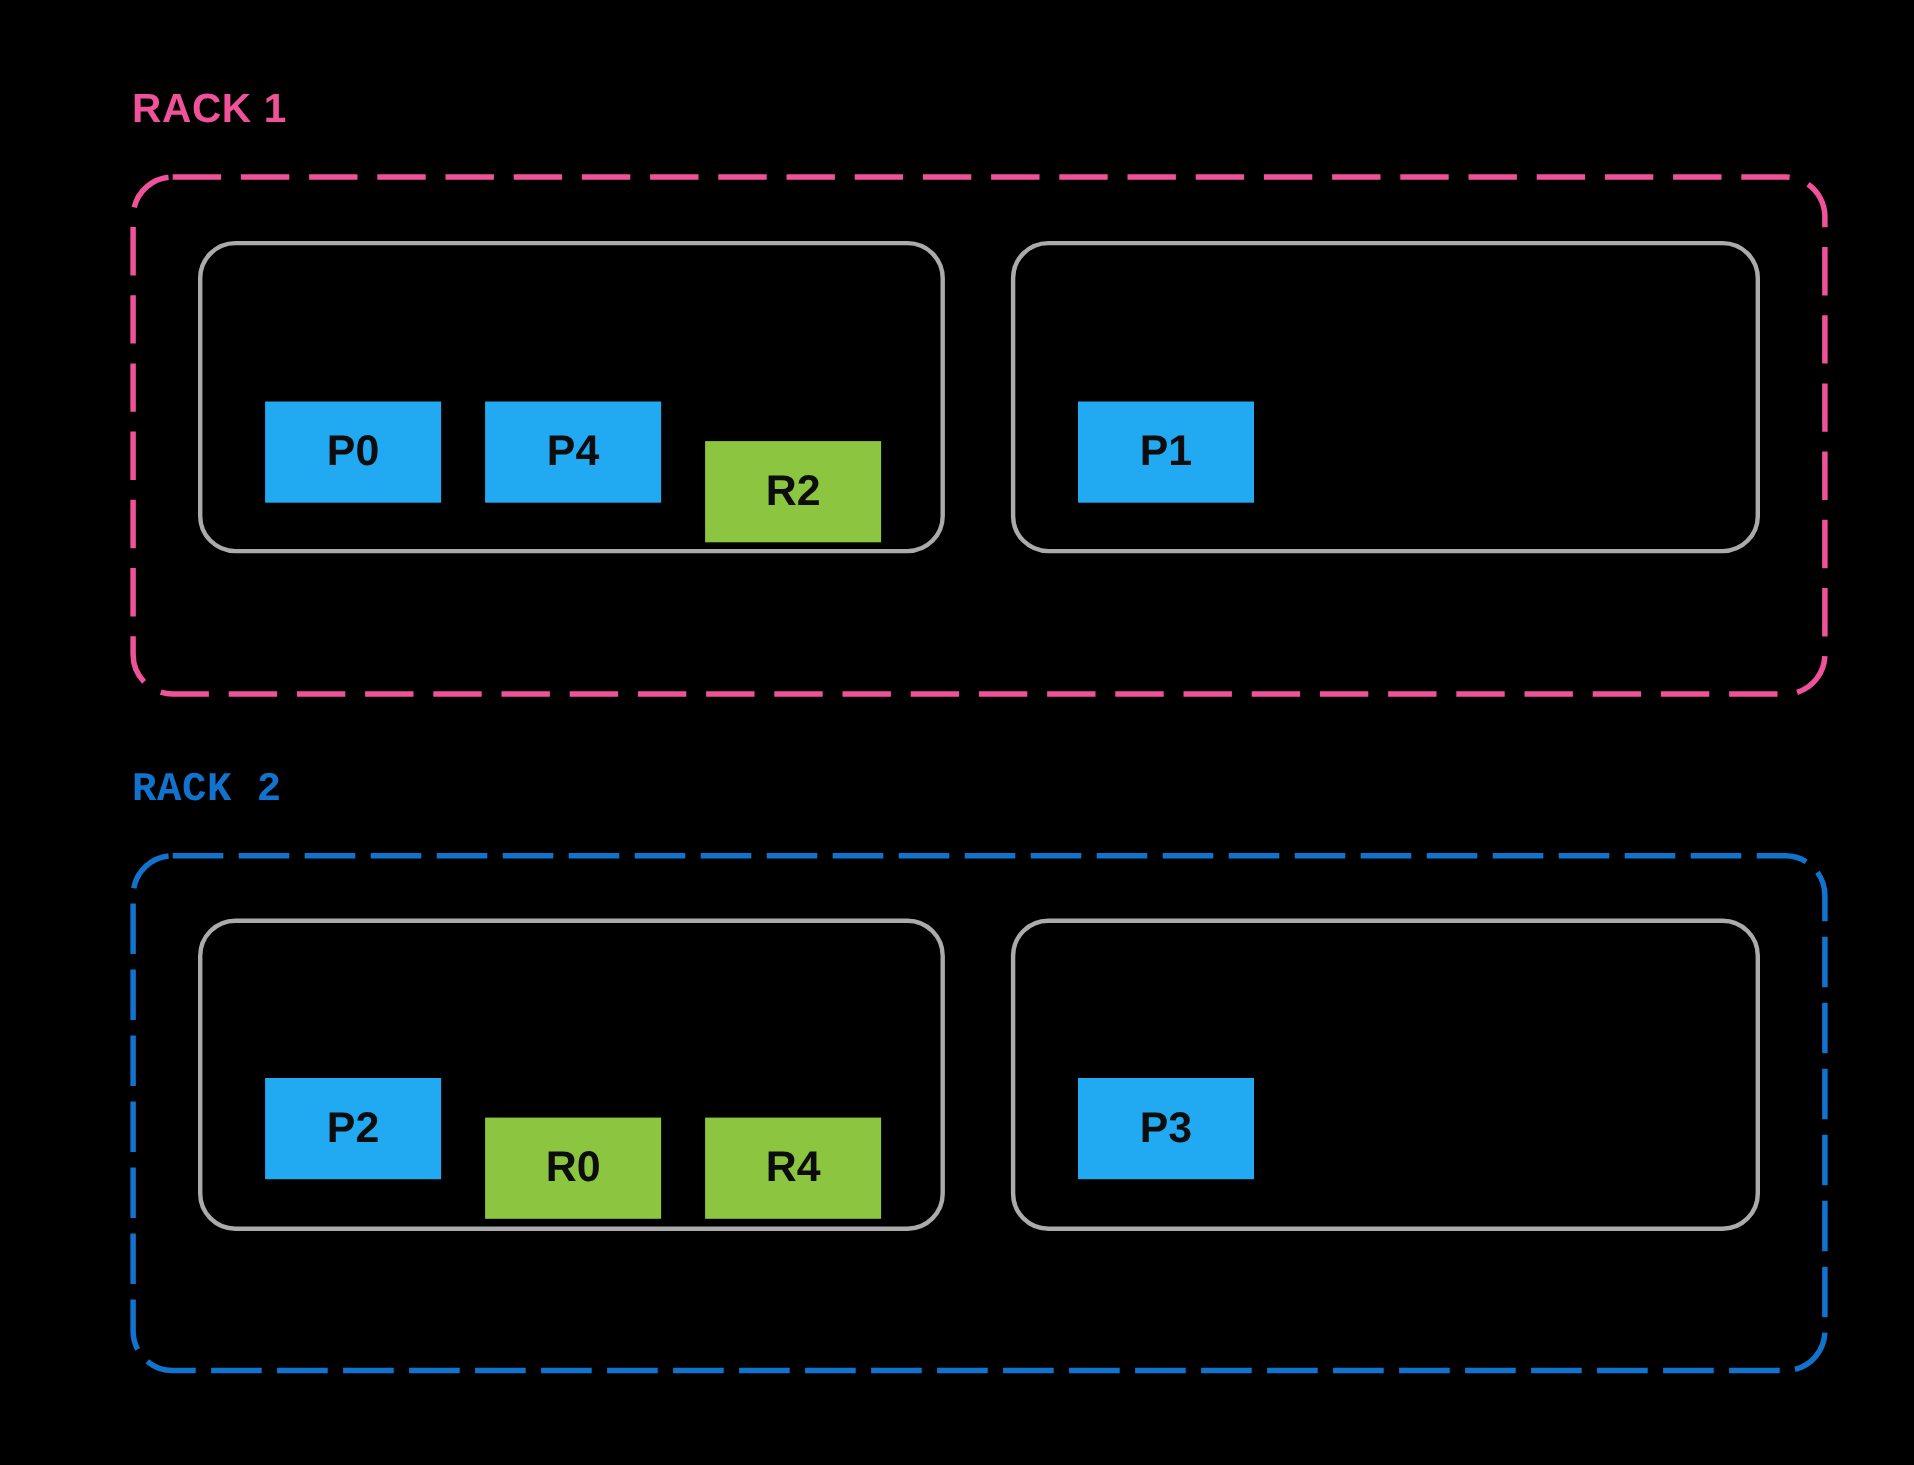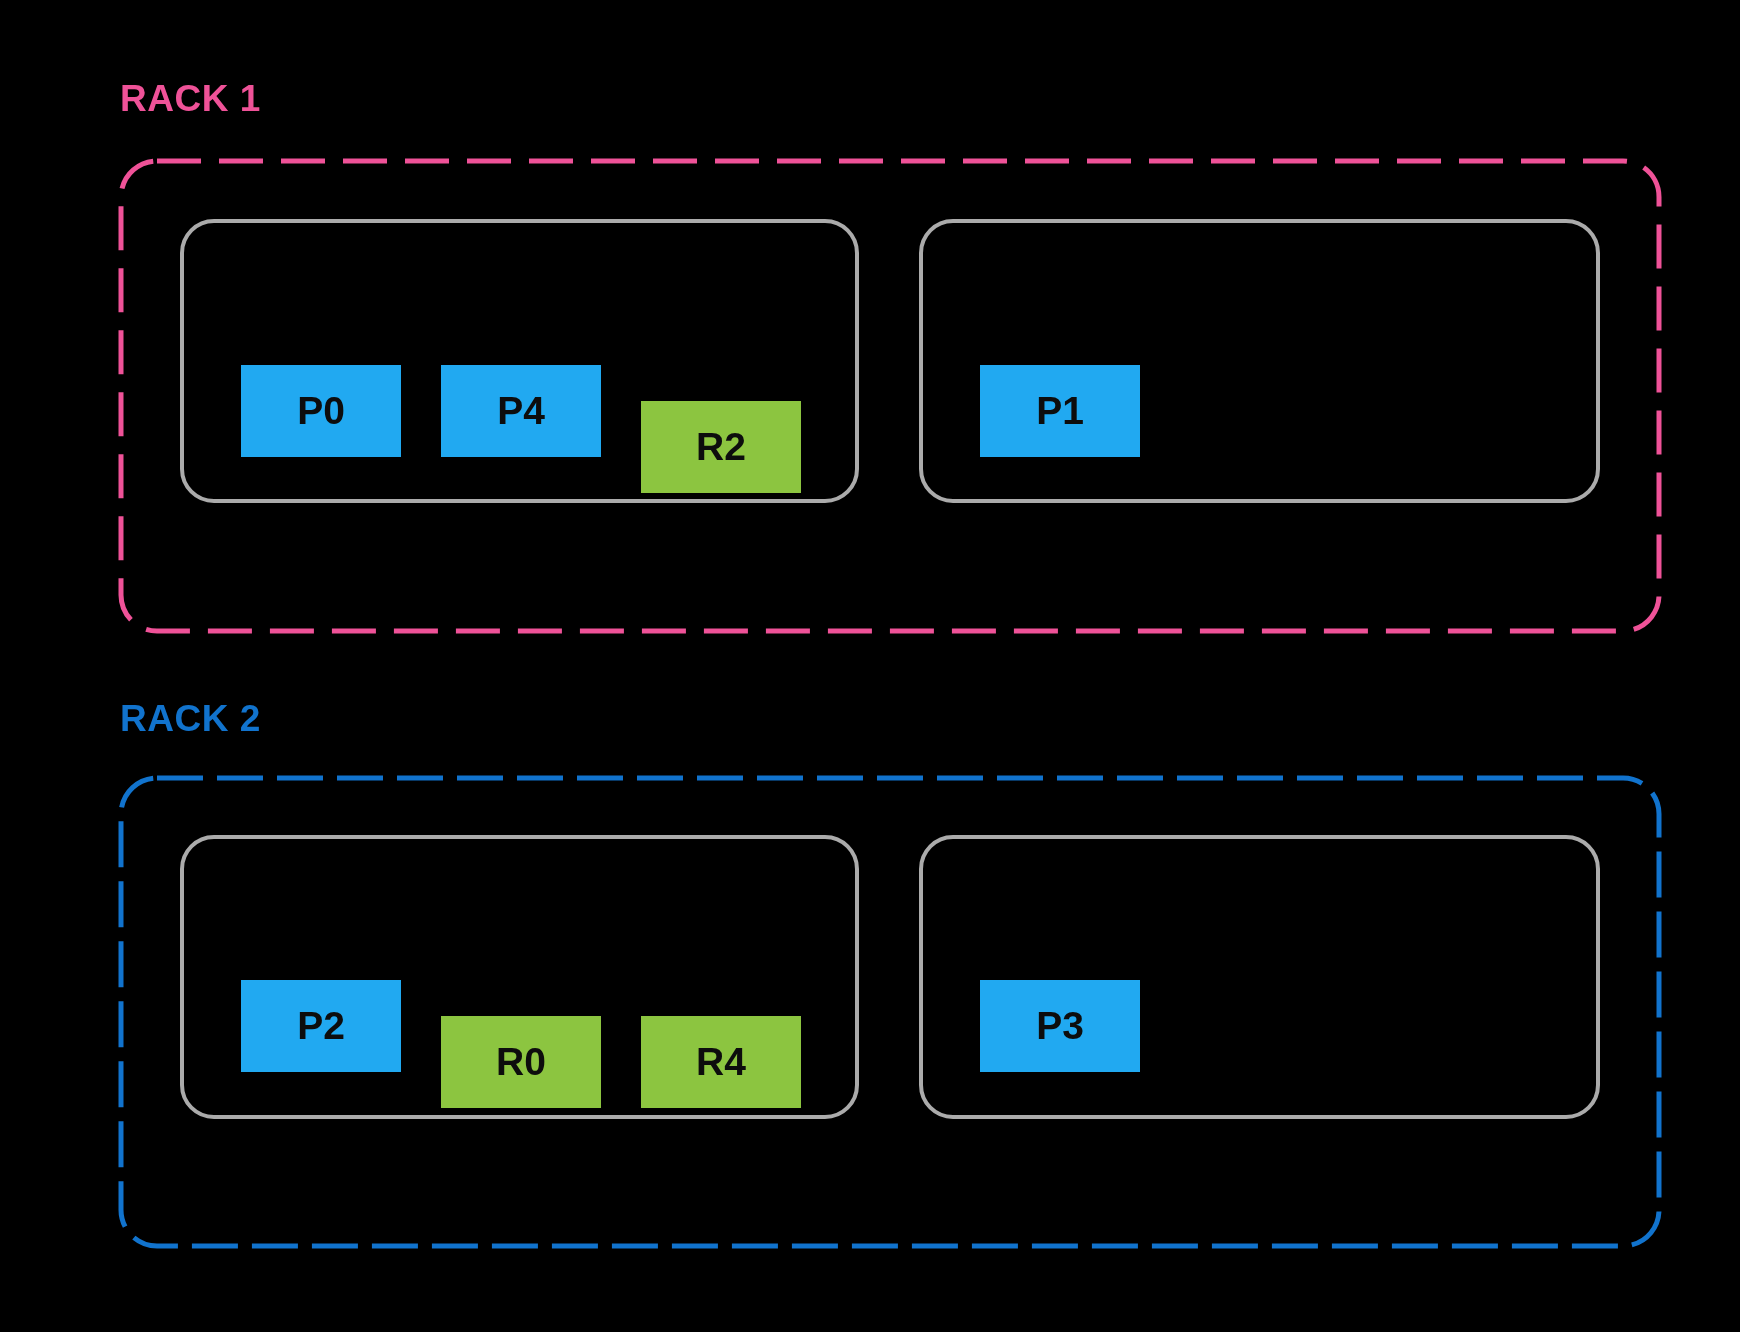--- a/index.html
+++ b/index.html
@@ -19,21 +19,21 @@
   }
   .rack-label {
     position: absolute;
     font-size: 37px;
     font-weight: bold;
     letter-spacing: 0.5px;
     line-height: 1;
     white-space: nowrap;
   }
   .rack1-label { color: #EF5298; }
-  .rack2-label { color: #1173CD; }
+  .rack2-label { color: #1173CD; font-family: Liberation Mono, monospace; }
   .rack-outline {
     position: absolute;
     display: block;
   }
   .host {
     position: absolute;
     width: 679px;
     height: 284px;
     border: 4px solid #ABABAB;
     border-radius: 34px;

